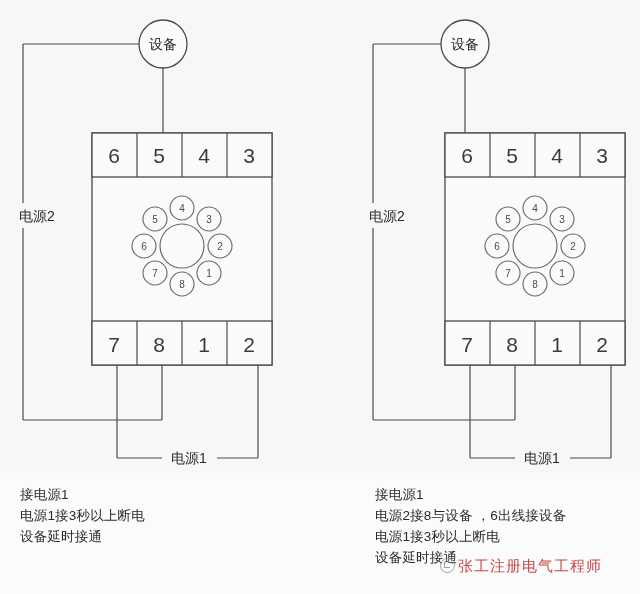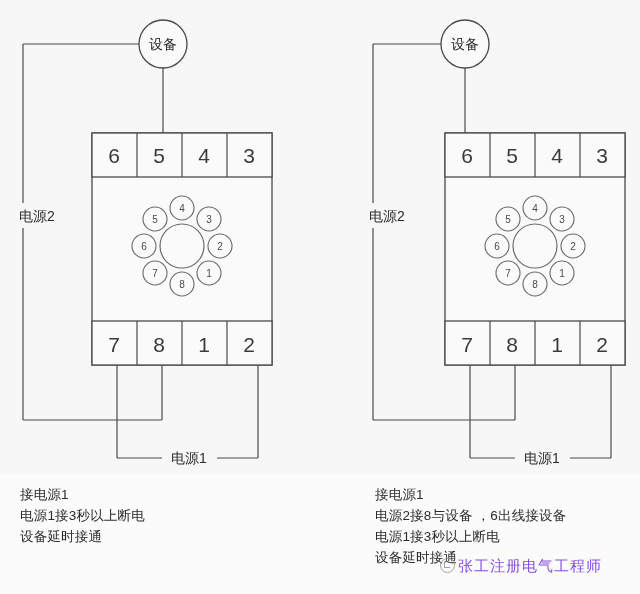--- a/index.html
+++ b/index.html
@@ -42,21 +42,21 @@
     color: #2b2b2b;
     white-space: nowrap;
     letter-spacing: 0.2px;
   }
   .watermark {
     position: absolute;
     left: 440px;
     top: 556px;
     font-size: 15px;
     line-height: 20px;
-    color: #6d28d9;
+    color: #b91c1c;
     opacity: 0.82;
     white-space: nowrap;
     letter-spacing: 1px;
     pointer-events: none;
   }
   .wm-logo {
     display: inline-block;
     width: 13px;
     height: 13px;
     border: 1.4px solid #8d8d8d;

